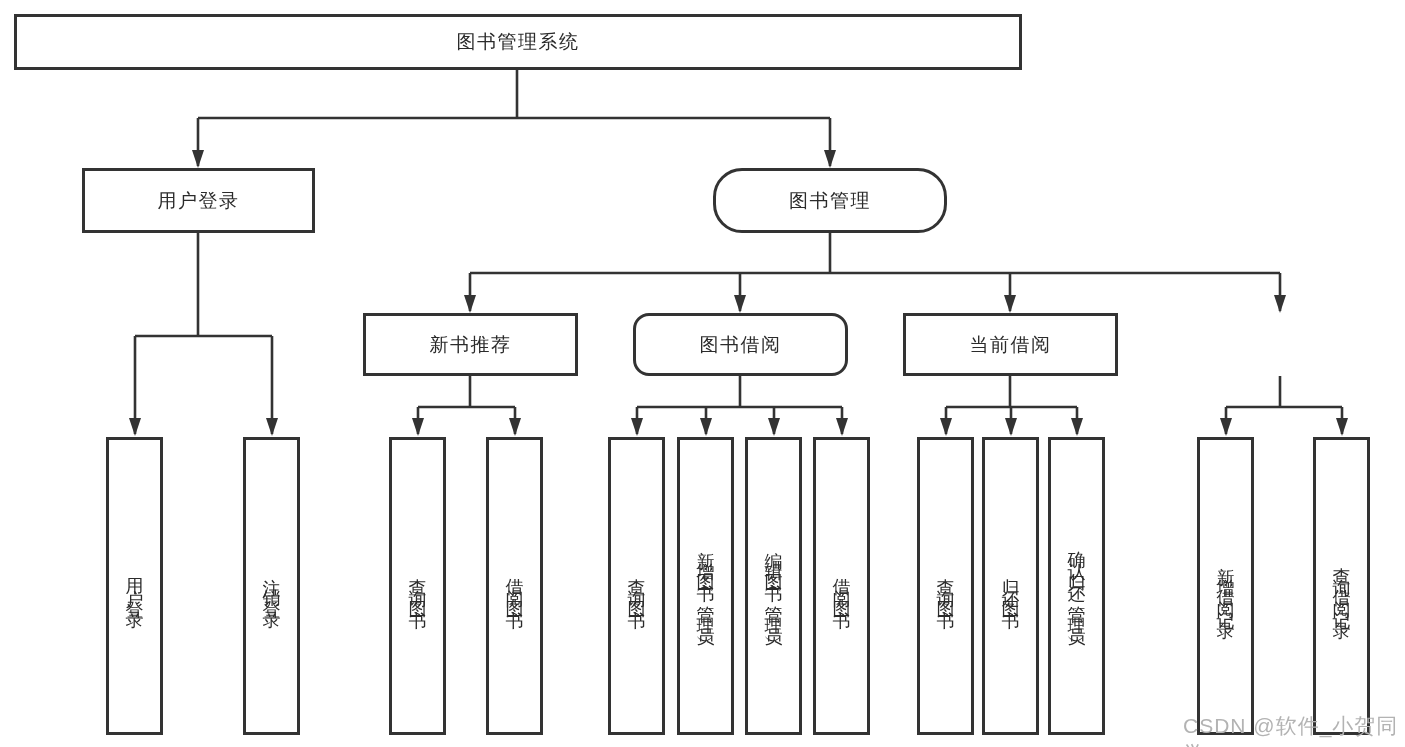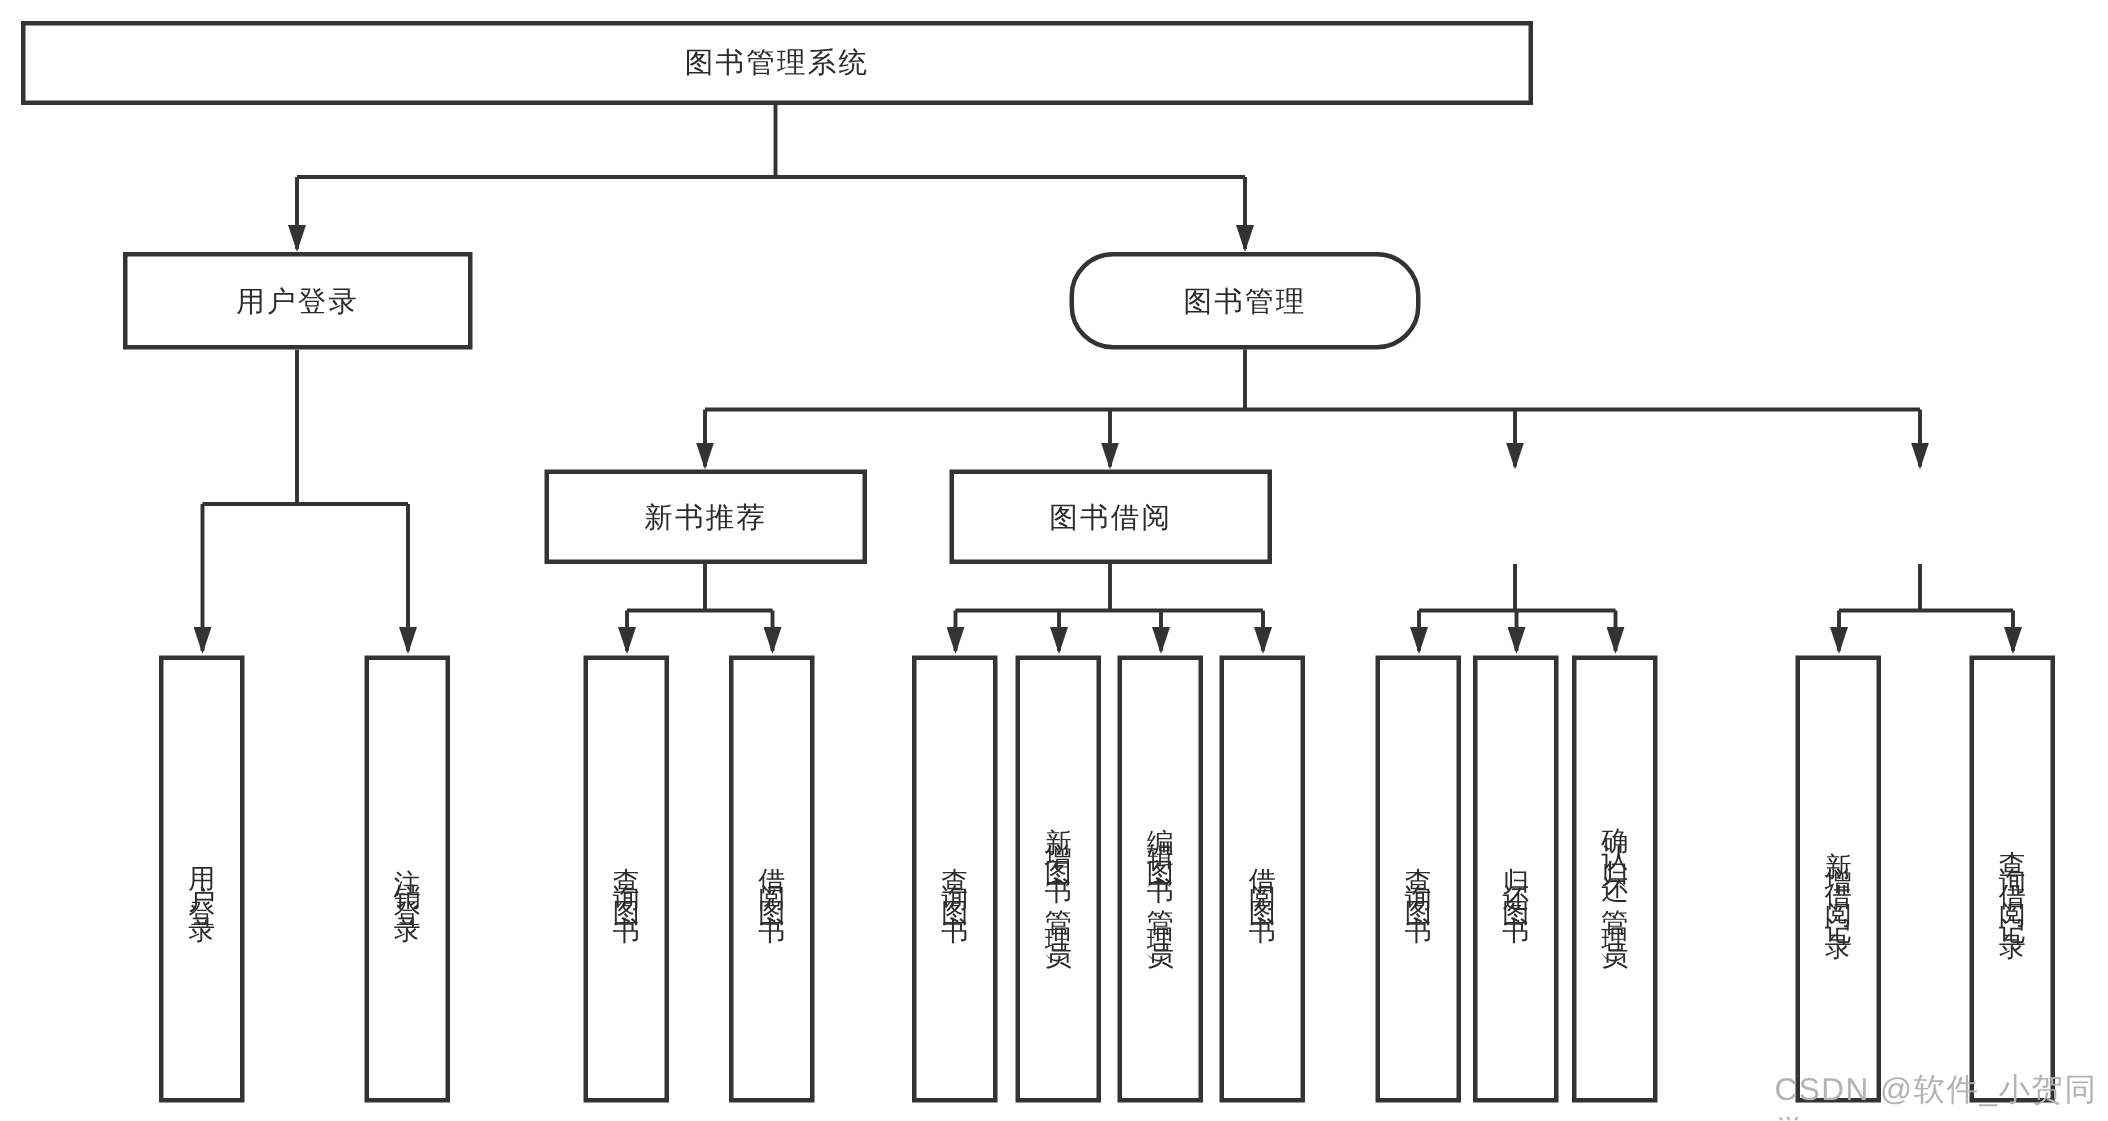--- a/index.html
+++ b/index.html
@@ -90,22 +90,25 @@
   <div class="node h-node" style="left:82px; top:168px; width:233px; height:65px;">
     <span>用户登录</span>
   </div>
   <div class="node h-node" style="left:713px; top:168px; width:234px; height:65px;border-radius:29px;">
     <span>图书管理</span>
   </div>
 
   <div class="node h-node" style="left:363px; top:313px; width:215px; height:63px;">
     <span>新书推荐</span>
   </div>
-  <div class="node h-node" style="left:633px; top:313px; width:215px; height:63px;">
+  <div class="node h-node" style="left:633px; top:313px; width:215px; height:63px;border-radius:16px;">
     <span>图书借阅</span>
+  </div>
+  <div class="node h-node" style="left:903px; top:313px; width:215px; height:63px;">
+    <span>当前借阅</span>
   </div>
 
   <div class="node leaf" style="left:106px; top:437px; width:57px; height:298px;">
     <span class="v-label">用户登录</span>
   </div>
   <div class="node leaf" style="left:243px; top:437px; width:57px; height:298px;">
     <span class="v-label">注销登录</span>
   </div>
 
   <div class="node leaf" style="left:389px; top:437px; width:57px; height:298px;">

